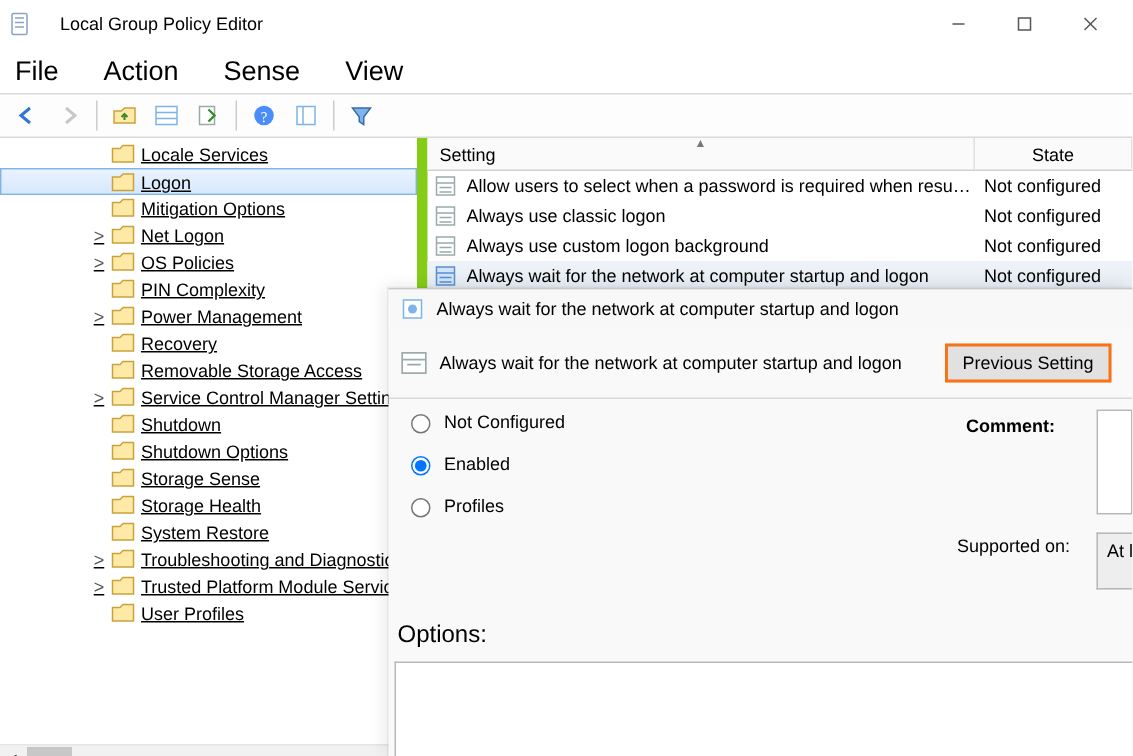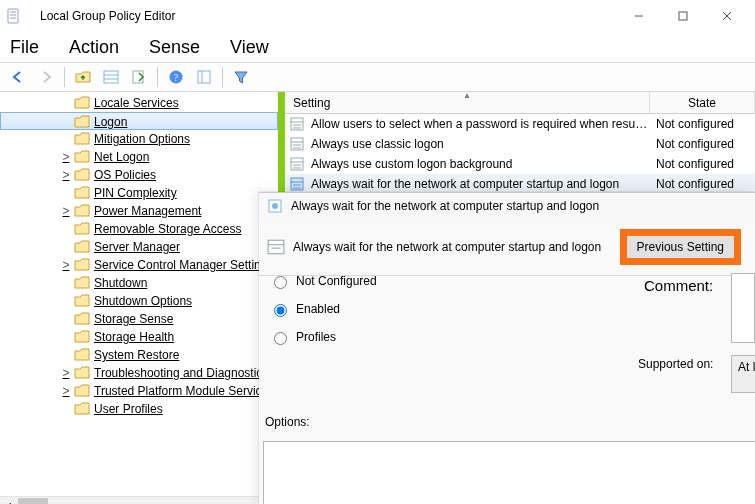--- a/index.html
+++ b/index.html
@@ -161,49 +161,49 @@
   }
   .dlg-titlebar .icon { width:16px; height:16px; margin-right:8px;display:inline-flex;align-items:center;justify-content:center;}
   .dlg-header-row {
     display:flex; align-items:center;
     padding:10px 14px 10px 8px;
   }
   .dlg-header-row .icon { width:18px; height:18px; margin-right:8px;display:inline-flex;align-items:center;justify-content:center;}
   .dlg-btn {
     margin-left:auto;
     background:#e1e1e1;
-    border:7px solid #f97316;
+    border:2px solid #f97316;
     padding:4px 10px;
     font-size:12px;
     font-family:inherit;
   }
   .dlg-sep { height:1px; background:#d9d9d9; margin:0 0 8px 0;}
   .radios {
     position:absolute; left:10px; top:80px;
     display:flex; flex-direction:column; gap:12px;
     font-size:12px;
   }
   .radios label{ display:flex; align-items:center; gap:6px;}
-  .comment-label{ position:absolute; left:385px; top:84px; font-size:15px;}
+  .comment-label{ position:absolute; left:385px; top:84px; font-size:12px;font-weight:bold;}
   .comment-box{
     position:absolute; left:472px; top:80px;
     width:24px; height:70px;
     background:#fff; border:1px solid #b7b7b7;
   }
   .supported-label{ position:absolute; left:379px; top:164px; font-size:12px;}
   .supported-box{
     position:absolute; left:472px; top:162px;
     right:0;
     height:38px;
     background:#eee; border:1px solid #b7b7b7;
     border-right:none;
     padding:4px 6px;
     white-space:nowrap; overflow:hidden;
   }
-  .options-label{ position:absolute; left:6px; top:222px; font-size:12px;}
+  .options-label{ position:absolute; left:6px; top:222px; font-size:16px;}
   .options-box{
     position:absolute; left:4px; top:248px;
     width:546px; bottom:0;
     background:#fff; border:1px solid #b7b7b7;
     border-bottom:none;
   }
 </style>
 </head>
 <body>
 
@@ -363,30 +363,30 @@
           </span>
           <span>Power Management</span>
         </div>
         <div class="tree-row">
           <span class="exp"></span>
           <span class="folder">
             <svg width="16" height="14" viewBox="0 0 16 14">
               <path d="M1 3h5l2-2h7v11H1z" fill="#ffe9a6" stroke="#caa23c"></path>
             </svg>
           </span>
+          <span>Recovery</span>
+        </div>
+        <div class="tree-row">
+          <span class="exp"></span>
+          <span class="folder">
+            <svg width="16" height="14" viewBox="0 0 16 14">
+              <path d="M1 3h5l2-2h7v11H1z" fill="#ffe9a6" stroke="#caa23c"></path>
+            </svg>
+          </span>
           <span>Removable Storage Access</span>
-        </div>
-        <div class="tree-row">
-          <span class="exp"></span>
-          <span class="folder">
-            <svg width="16" height="14" viewBox="0 0 16 14">
-              <path d="M1 3h5l2-2h7v11H1z" fill="#ffe9a6" stroke="#caa23c"></path>
-            </svg>
-          </span>
-          <span>Server Manager</span>
         </div>
         <div class="tree-row">
           <span class="exp">&gt;</span>
           <span class="folder">
             <svg width="16" height="14" viewBox="0 0 16 14">
               <path d="M1 3h5l2-2h7v11H1z" fill="#ffe9a6" stroke="#caa23c"></path>
             </svg>
           </span>
           <span>Service Control Manager Settings</span>
         </div>

